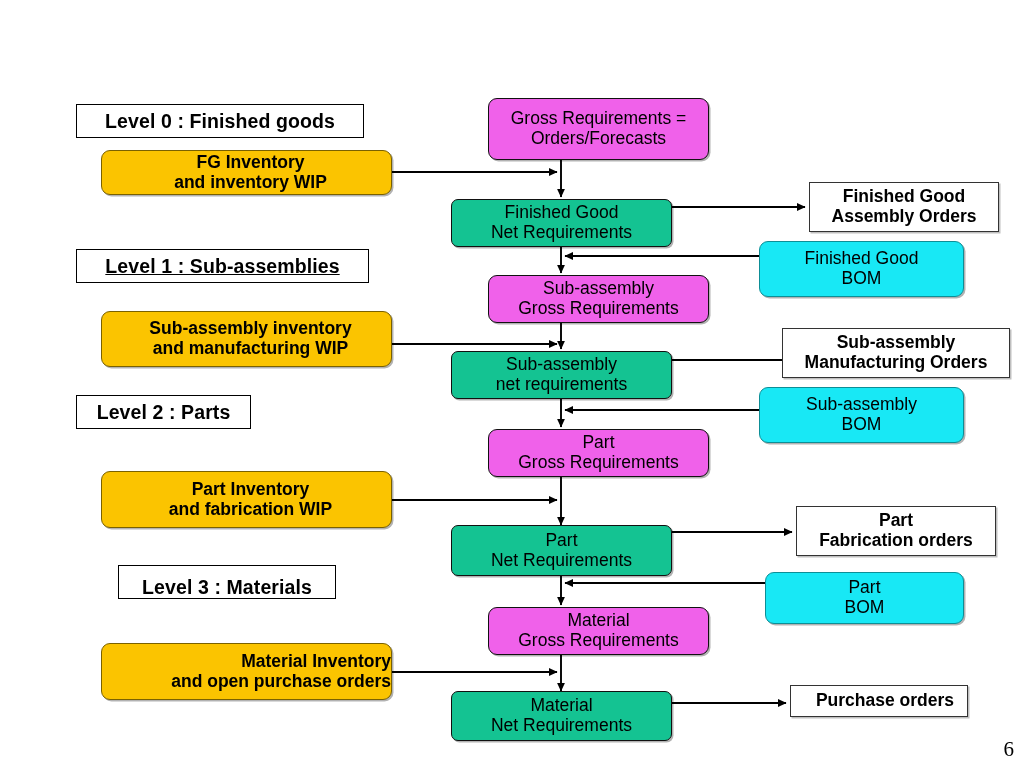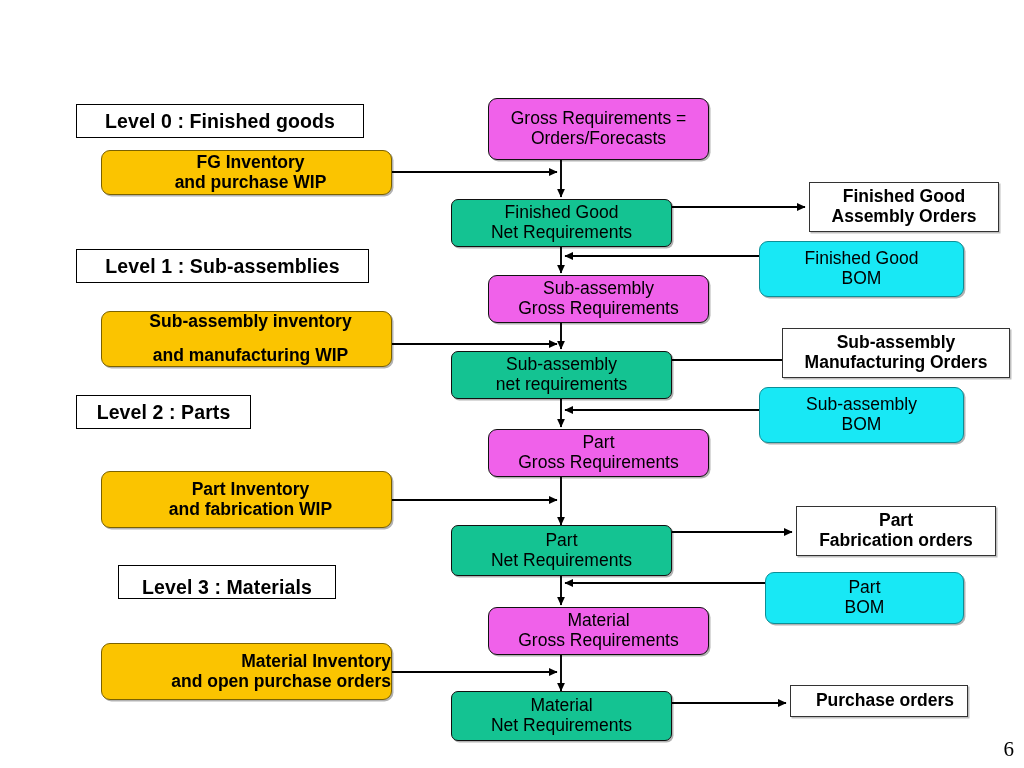--- a/index.html
+++ b/index.html
@@ -155,38 +155,38 @@
       <path d="M755,410 L561,410" marker-end="url(#ah)"></path>
 
       <path d="M761,583 L561,583" marker-end="url(#ah)"></path>
     </g>
   </svg>
 
   <div class="box lvl" style="left:72px; top:104px; width:288px; height:34px;">
     <span class="ln">Level 0 : Finished goods</span>
   </div>
 
-  <div class="box lvl" style="left:72px; top:249px; width:293px; height:34px;">
+  <div class="box lvl" style="left:72px; top:249px; width:293px; height:34px;text-decoration:underline;">
     <span class="ln">Level 1 : Sub-assemblies</span>
   </div>
 
   <div class="box lvl" style="left:72px; top:395px; width:175px; height:34px;">
     <span class="ln">Level 2 : Parts</span>
   </div>
 
   <div class="box lvl" style="left:114px; top:565px; width:218px; height:34px;justify-content:flex-end;">
     <span class="ln">Level 3 : Materials</span>
   </div>
 
   <div class="box inv" style="left:97px; top:150px; width:291px; height:45px;">
     <span class="ln">FG Inventory</span>
-    <span class="ln">and purchase WIP</span>
-  </div>
-
-  <div class="box inv" style="left:97px; top:311px; width:291px; height:56px;justify-content:space-between;">
+    <span class="ln">and inventory WIP</span>
+  </div>
+
+  <div class="box inv" style="left:97px; top:311px; width:291px; height:56px;">
     <span class="ln">Sub-assembly inventory</span>
     <span class="ln">and manufacturing WIP</span>
   </div>
 
   <div class="box inv" style="left:97px; top:471px; width:291px; height:57px;">
     <span class="ln">Part Inventory</span>
     <span class="ln">and fabrication WIP</span>
   </div>
 
   <div class="box inv" style="left:97px; top:643px; width:291px; height:57px;align-items:flex-end;">

